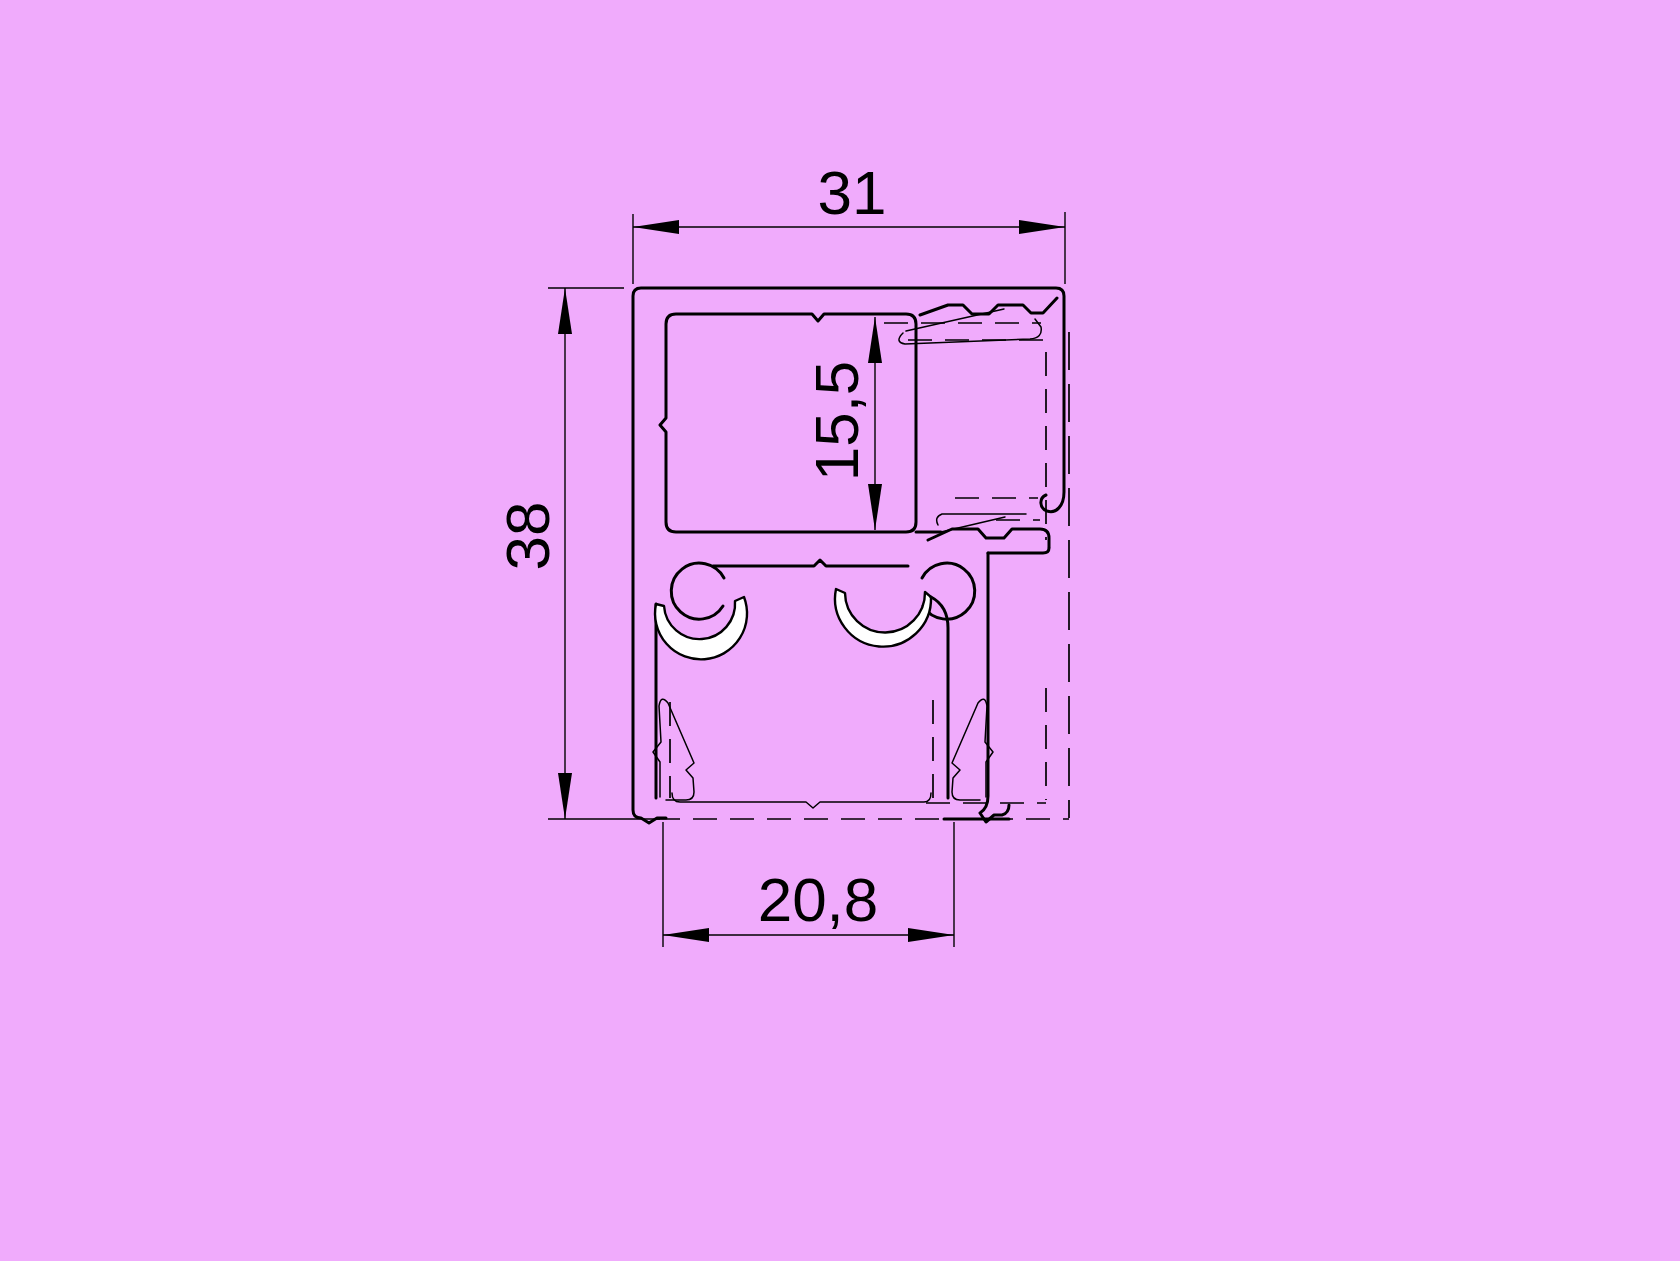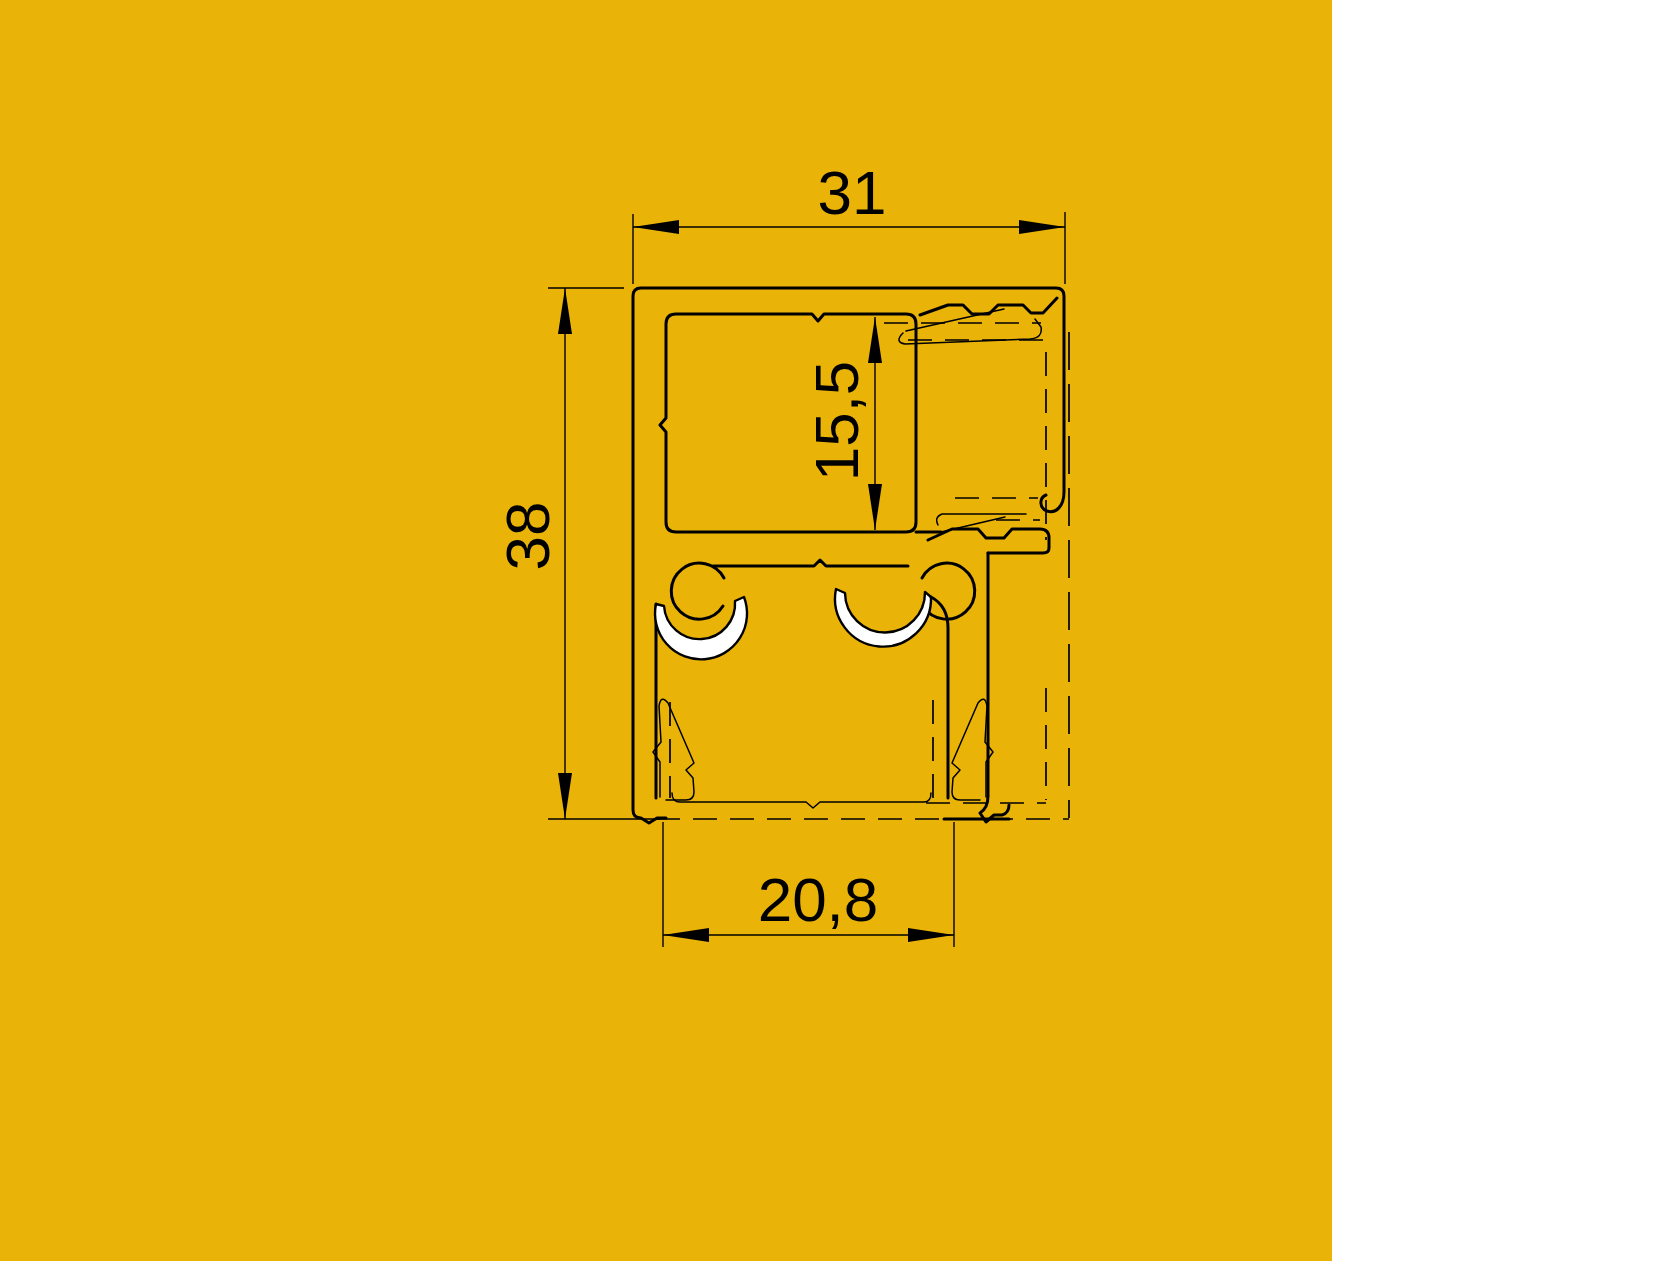--- a/index.html
+++ b/index.html
@@ -1,16 +1,16 @@
 <!DOCTYPE html>
 <html><head>
 <meta charset="utf-8">
 <style>
   html,body{margin:0;padding:0;background:#ffffff;}
-  .canvas{position:relative;width:1332px;height:1261px;background:#eab308;overflow:hidden;
+  .canvas{position:relative;width:1680px;height:1261px;background:#f0abfc;overflow:hidden;
           font-family:"Liberation Sans", sans-serif;}
   svg{position:absolute;left:0;top:0;}
   .thick{fill:none;stroke:#000;stroke-width:3;stroke-linejoin:round;stroke-linecap:round;}
   .thin{fill:none;stroke:#000;stroke-width:1.5;stroke-linejoin:round;stroke-linecap:round;}
   .dashed{fill:none;stroke:#000;stroke-width:1.7;stroke-dasharray:24 13;stroke-linecap:butt;}
   .dashedlong{fill:none;stroke:#000;stroke-width:1.7;stroke-dasharray:38 14;}
   .dim{fill:none;stroke:#000;stroke-width:1.4;}
   .arrow{fill:#000;stroke:none;}
   .dimtext{fill:#000;font-family:"Liberation Sans", sans-serif;font-size:62px;}
   .crescent{fill:#fff;stroke:#000;stroke-width:2.4;stroke-linejoin:round;}

